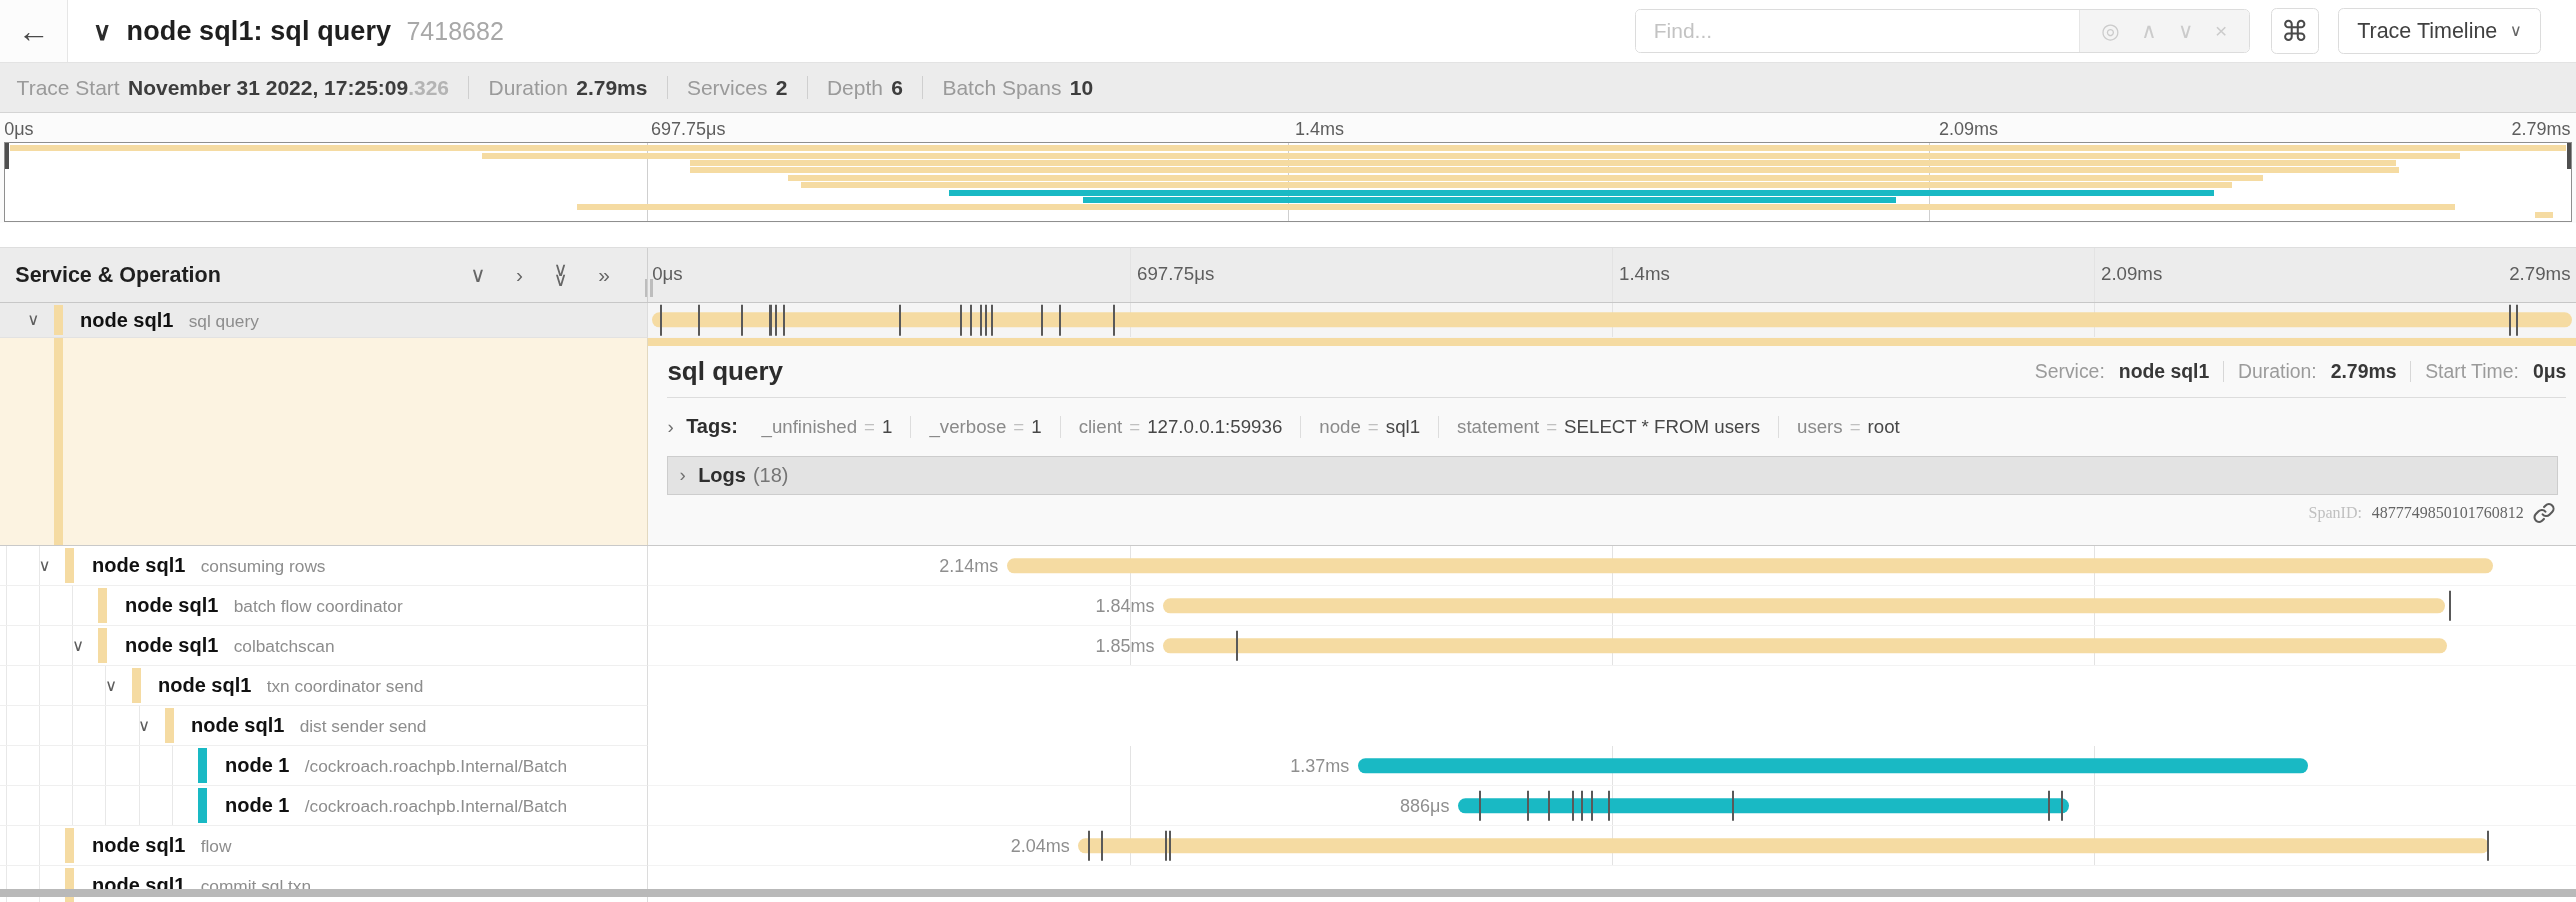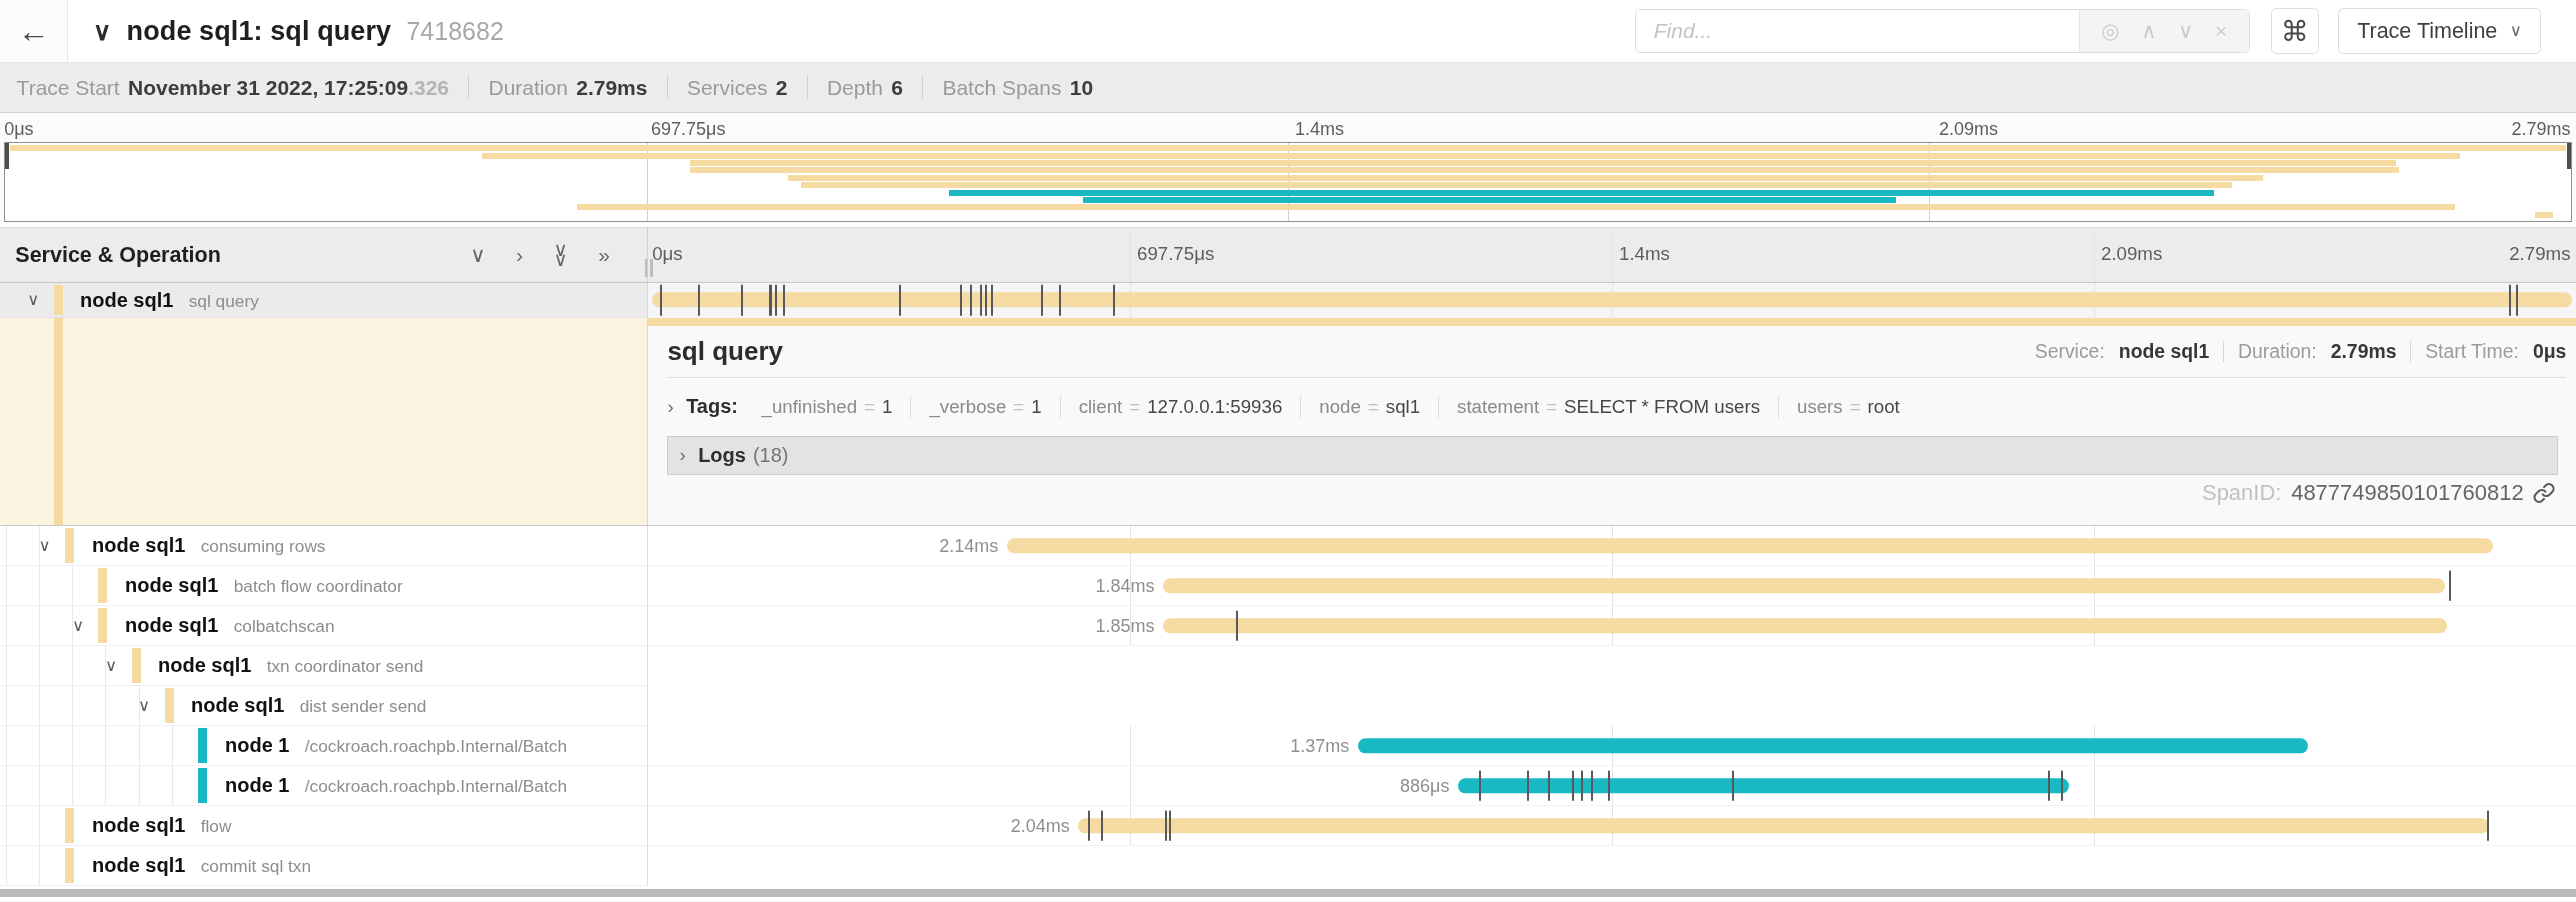--- a/index.html
+++ b/index.html
@@ -11,21 +11,21 @@
   i,b,span{font-style:normal;}
   
   .header{height:62px;display:flex;align-items:center;border-bottom:0.7px solid #e3e3e3;background:#fff;}
   .back-btn{width:67px;height:62px;border-right:0.7px solid #e6e6e6;display:flex;align-items:center;justify-content:center;font-size:32px;color:#4a4a4a;background:#fcfcfc;cursor:pointer;}
   .title-wrap{display:flex;align-items:center;margin-left:25px;gap:15.3px;}
   .title-chev{font-size:25px;font-weight:700;color:#2b2b2b;}
   .trace-title{font-size:27px;font-weight:700;color:#1f1f1f;letter-spacing:0.1px;}
   .trace-id{font-size:25px;color:#a8a8a8;}
   .hspacer{flex:1;}
   .find-group{display:flex;height:42px;width:613px;border:0.7px solid #dcdcdc;border-radius:5.5px;overflow:hidden;background:#fff;}
-  .find-input{flex:1;border:none;outline:none;font-size:21px;padding:0 18px;color:#444;font-family:"Liberation Sans",sans-serif;font-style:italic;}
+  .find-input{flex:1;border:none;outline:none;font-size:21px;padding:0 18px;color:#444;font-family:"Liberation Sans",sans-serif;}
   .find-input::placeholder{color:#c3c3c3;}
   .find-icons{width:169px;background:#f4f4f4;border-left:0.7px solid #e6e6e6;display:flex;align-items:center;justify-content:space-evenly;color:#cbcbcb;font-size:21px;}
   .find-icons span{cursor:default;}
   .cmd-btn{width:46px;height:44px;border:0.7px solid #dcdcdc;border-radius:5.5px;margin-left:21px;display:flex;align-items:center;justify-content:center;font-size:28px;color:#4a4a4a;background:#fff;cursor:pointer;}
   .view-btn{height:44px;border:0.7px solid #dcdcdc;border-radius:5.5px;margin:0 35px 0 19.4px;padding:0 18px;display:flex;align-items:center;gap:12.5px;font-size:21.5px;color:#404040;background:#fff;cursor:pointer;white-space:nowrap;}
   .view-btn .dd{font-size:16.6px;color:#666;}
   
   .infobar{height:49px;background:#ececec;border-bottom:0.7px solid #d4d4d4;display:flex;align-items:center;font-size:21px;color:#9a9a9a;padding-left:16.6px;white-space:nowrap;}
   .infobar b{color:#3d3d3d;font-weight:700;margin-left:8.3px;}
   .infobar .frac{color:#b4b4b4;font-weight:700;margin-left:0;}
@@ -34,21 +34,21 @@
   .minimap{position:relative;height:110px;background:#fbfbfb;}
   .mm-labels{position:absolute;left:0;right:0;top:0;height:28px;font-size:18px;color:#5d5d5d;}
   .mm-labels .lbl{position:absolute;top:5.5px;}
   .mm-canvas{position:absolute;left:4.2px;right:4.2px;top:29px;bottom:1.4px;background:#fff;border:1.4px solid #8f8f8f;}
   .mm-grid i{position:absolute;top:0;bottom:0;width:0.7px;background:#cfcfcf;}
   .mm-grid i:nth-child(1){left:25%;} .mm-grid i:nth-child(2){left:50%;} .mm-grid i:nth-child(3){left:75%;}
   .mm-rows{position:absolute;left:0;right:0;top:0;bottom:0;}
   .mm-bar{position:absolute;height:6.2px;}
   .mm-scrub{position:absolute;top:0;width:3.5px;height:26px;background:#4f4f4f;}
   
-  .table-header{height:54px;margin-top:4px;background:#ececec;border-top:0.7px solid #dedede;border-bottom:0.7px solid #c7c7c7;display:flex;position:relative;}
+  .table-header{height:54px;margin-top:24px;background:#ececec;border-top:0.7px solid #dedede;border-bottom:0.7px solid #c7c7c7;display:flex;position:relative;}
   .th-left{width:648px;border-right:0.7px solid #cfcfcf;display:flex;align-items:center;padding-left:15.3px;position:relative;box-sizing:border-box;}
   .th-title{font-size:21.5px;font-weight:700;color:#1f1f1f;}
   .th-icons{position:absolute;right:37px;display:flex;gap:30.5px;color:#666;font-size:21px;align-items:center;}
   .th-icons .dbl{display:inline-flex;flex-direction:column;line-height:.5;font-size:19.4px;}
   .resize-handle{position:absolute;right:-5.5px;bottom:5.5px;display:flex;gap:3.5px;}
   .resize-handle i{width:2.1px;height:18px;background:#bdbdbd;}
   .th-right{flex:1;position:relative;font-size:18.7px;color:#5d5d5d;}
   .th-right .lbl{position:absolute;top:15.3px;}
   .vgrid i{position:absolute;top:0;bottom:0;width:0.7px;background:#e3e3e3;}
   .vgrid i:nth-child(1){left:25%;} .vgrid i:nth-child(2){left:50%;} .vgrid i:nth-child(3){left:75%;}
@@ -86,21 +86,21 @@
   .chev-r{color:#707070;font-size:18.7px;margin-right:12.5px;cursor:pointer;}
   .d-tags-label{font-weight:700;color:#2e2e2e;font-size:20px;margin-right:5.5px;}
   .tag{display:flex;gap:7px;padding:0 18px;border-right:0.7px solid #ddd;align-items:baseline;white-space:nowrap;}
   .tag:last-child{border-right:none;}
   .tag .k{color:#8a8a8a;}
   .tag .eq{color:#c0c0c0;}
   .tag .v{color:#474747;}
   .d-logs{height:37px;background:#e3e3e3;border:0.7px solid #cdcdcd;display:flex;align-items:center;padding-left:11px;margin-right:8.3px;cursor:pointer;}
   .d-logs .lg{font-weight:700;color:#2e2e2e;font-size:20px;margin-right:7px;}
   .d-logs .ct{color:#757575;font-size:20px;}
-  .d-spanid{height:36px;display:flex;align-items:center;justify-content:flex-end;gap:9.7px;font-size:22px;color:#c0c0c0;padding-right:11px;}
+  .d-spanid{height:36px;display:flex;align-items:center;justify-content:flex-end;gap:9.7px;font-size:16px;color:#c0c0c0;padding-right:11px;font-family:Liberation Serif, serif;}
   .d-spanid b{color:#656565;font-weight:400;}
   .link-icon{cursor:pointer;display:flex;}
   
   .bottom-strip{position:absolute;left:0;right:0;top:889px;height:7.6px;background:#b9b9b9;}
 </style>
 </head>
 <body>
 
 <div class="header">
   <div class="back-btn">

